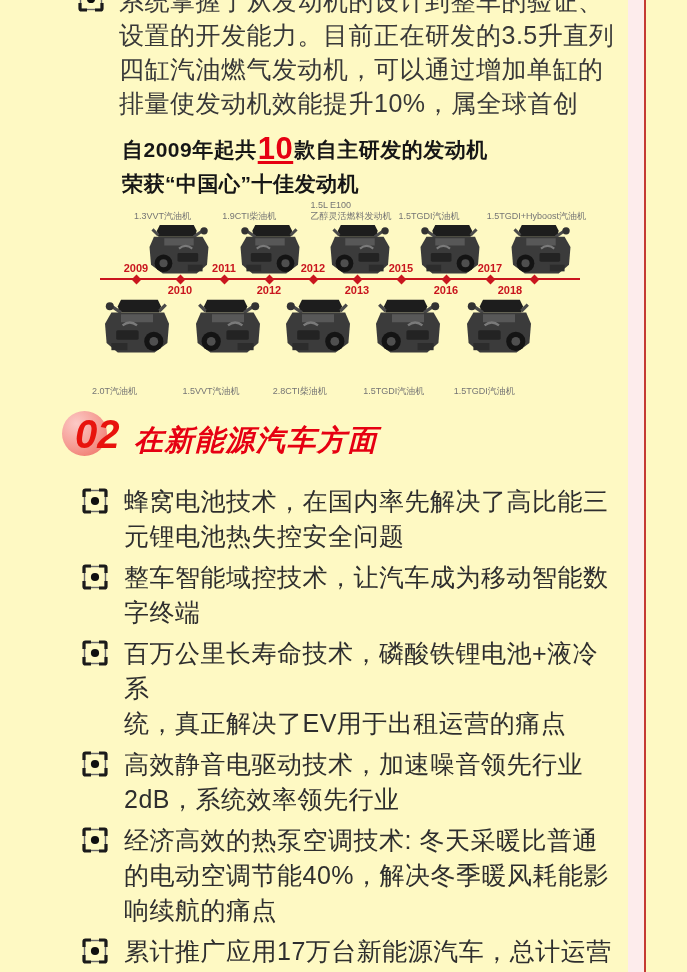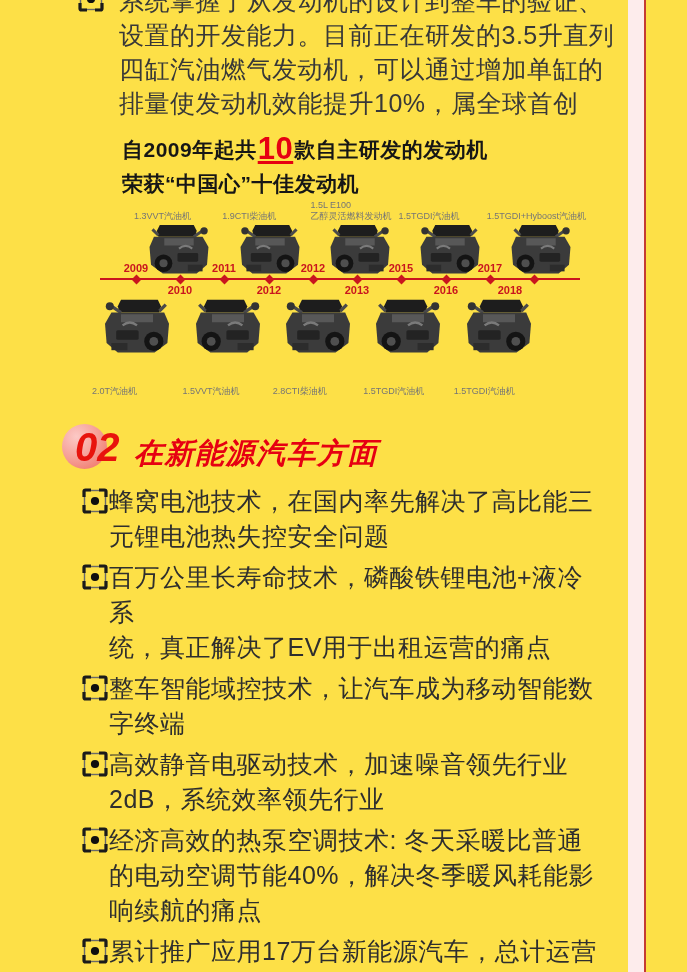--- a/index.html
+++ b/index.html
@@ -1,17 +1,17 @@
 <!DOCTYPE html>
 <html><head>
 <meta charset="utf-8">
 <style>
   html,body{margin:0;padding:0;}
   body{width:687px;height:972px;font-family:"Liberation Sans","DejaVu Sans",sans-serif;background:#fff;}
-  .page{position:relative;width:687px;height:972px;overflow:hidden;background:#fde047;}
+  .page{position:relative;width:687px;height:972px;overflow:hidden;background:#fef9c3;}
 
   
   .pink-band{position:absolute;left:628px;top:0;width:16px;height:972px;background:#fdecec;}
   .band-line{position:absolute;left:644px;top:0;width:2px;height:972px;background:#c43b33;}
 
   
   .vf{flex:0 0 26px;width:26px;height:26px;}
   .vf svg{display:block;width:26px;height:26px;}
 
   
@@ -43,29 +43,29 @@
   .tl-line{position:absolute;left:100px;top:78px;width:480px;height:2px;background:#c9151e;}
   .mk{position:absolute;top:75.5px;width:7px;height:7px;background:#c9151e;transform:rotate(45deg);}
   .m0{left:132.5px}.m1{left:176.5px}.m2{left:220.5px}.m3{left:265.5px}.m4{left:309.5px}
   .m5{left:353.5px}.m6{left:397.5px}.m7{left:442.5px}.m8{left:486.5px}.m9{left:530.5px}
   .yr{position:absolute;width:44px;text-align:center;font-size:11px;font-weight:bold;color:#c9151e;line-height:12px;}
   .y0{left:114px;top:62px}.y1{left:158px;top:84px}.y2{left:202px;top:62px}.y3{left:247px;top:84px}
   .y4{left:291px;top:62px}.y5{left:335px;top:84px}.y6{left:379px;top:62px}.y7{left:424px;top:84px}
   .y8{left:468px;top:62px}.y9{left:488px;top:84px}
 
   
-  .section2{position:absolute;left:62px;top:421px;height:55px;width:560px;}
+  .section2{position:absolute;left:62px;top:408px;height:55px;width:560px;}
   .s2-circle{position:absolute;left:0;top:3px;width:45px;height:45px;border-radius:50%;
     background:radial-gradient(circle at 32% 28%,#fcc9c6 0%,#f59a91 55%,#ee6a5d 100%);}
   .s2-num{position:absolute;left:13px;top:2px;font-size:40px;font-weight:bold;font-style:italic;color:#e8130d;line-height:48px;}
   .s2-title{position:absolute;left:72px;top:13px;font-size:29px;font-weight:bold;font-style:italic;color:#e60012;letter-spacing:1.5px;}
 
   
   .bullets{position:absolute;left:82px;top:484px;width:540px;}
-  .bullet{display:flex;gap:1px;margin-bottom:6px;}
+  .bullet{display:flex;gap:16px;margin-bottom:6px;}
   .bullet .vf{margin-top:4px;}
   .bullet .text{width:498px;font-size:25px;line-height:35px;color:#2e2e2e;white-space:pre-line;letter-spacing:.5px;}
 
   .defs{position:absolute;width:0;height:0;overflow:hidden;}
 </style>
 </head>
 <body>
 
 <svg class="defs" aria-hidden="true">
   <defs>
@@ -247,31 +247,31 @@
         </span>
       <div class="text">蜂窝电池技术，在国内率先解决了高比能三
 元锂电池热失控安全问题</div>
     </div>
     <div class="bullet">
       <span class="vf">
           <svg viewBox="0 0 26 26">
             <use href="#vf-sym"></use>
           </svg>
         </span>
+      <div class="text">整车智能域控技术，让汽车成为移动智能数
+字终端</div>
+    </div>
+    <div class="bullet">
+      <span class="vf">
+          <svg viewBox="0 0 26 26">
+            <use href="#vf-sym"></use>
+          </svg>
+        </span>
       <div class="text">百万公里长寿命技术，磷酸铁锂电池+液冷系
 统，真正解决了EV用于出租运营的痛点</div>
-    </div>
-    <div class="bullet">
-      <span class="vf">
-          <svg viewBox="0 0 26 26">
-            <use href="#vf-sym"></use>
-          </svg>
-        </span>
-      <div class="text">整车智能域控技术，让汽车成为移动智能数
-字终端</div>
     </div>
     <div class="bullet">
       <span class="vf">
           <svg viewBox="0 0 26 26">
             <use href="#vf-sym"></use>
           </svg>
         </span>
       <div class="text">高效静音电驱动技术，加速噪音领先行业
 2dB，系统效率领先行业</div>
     </div>

